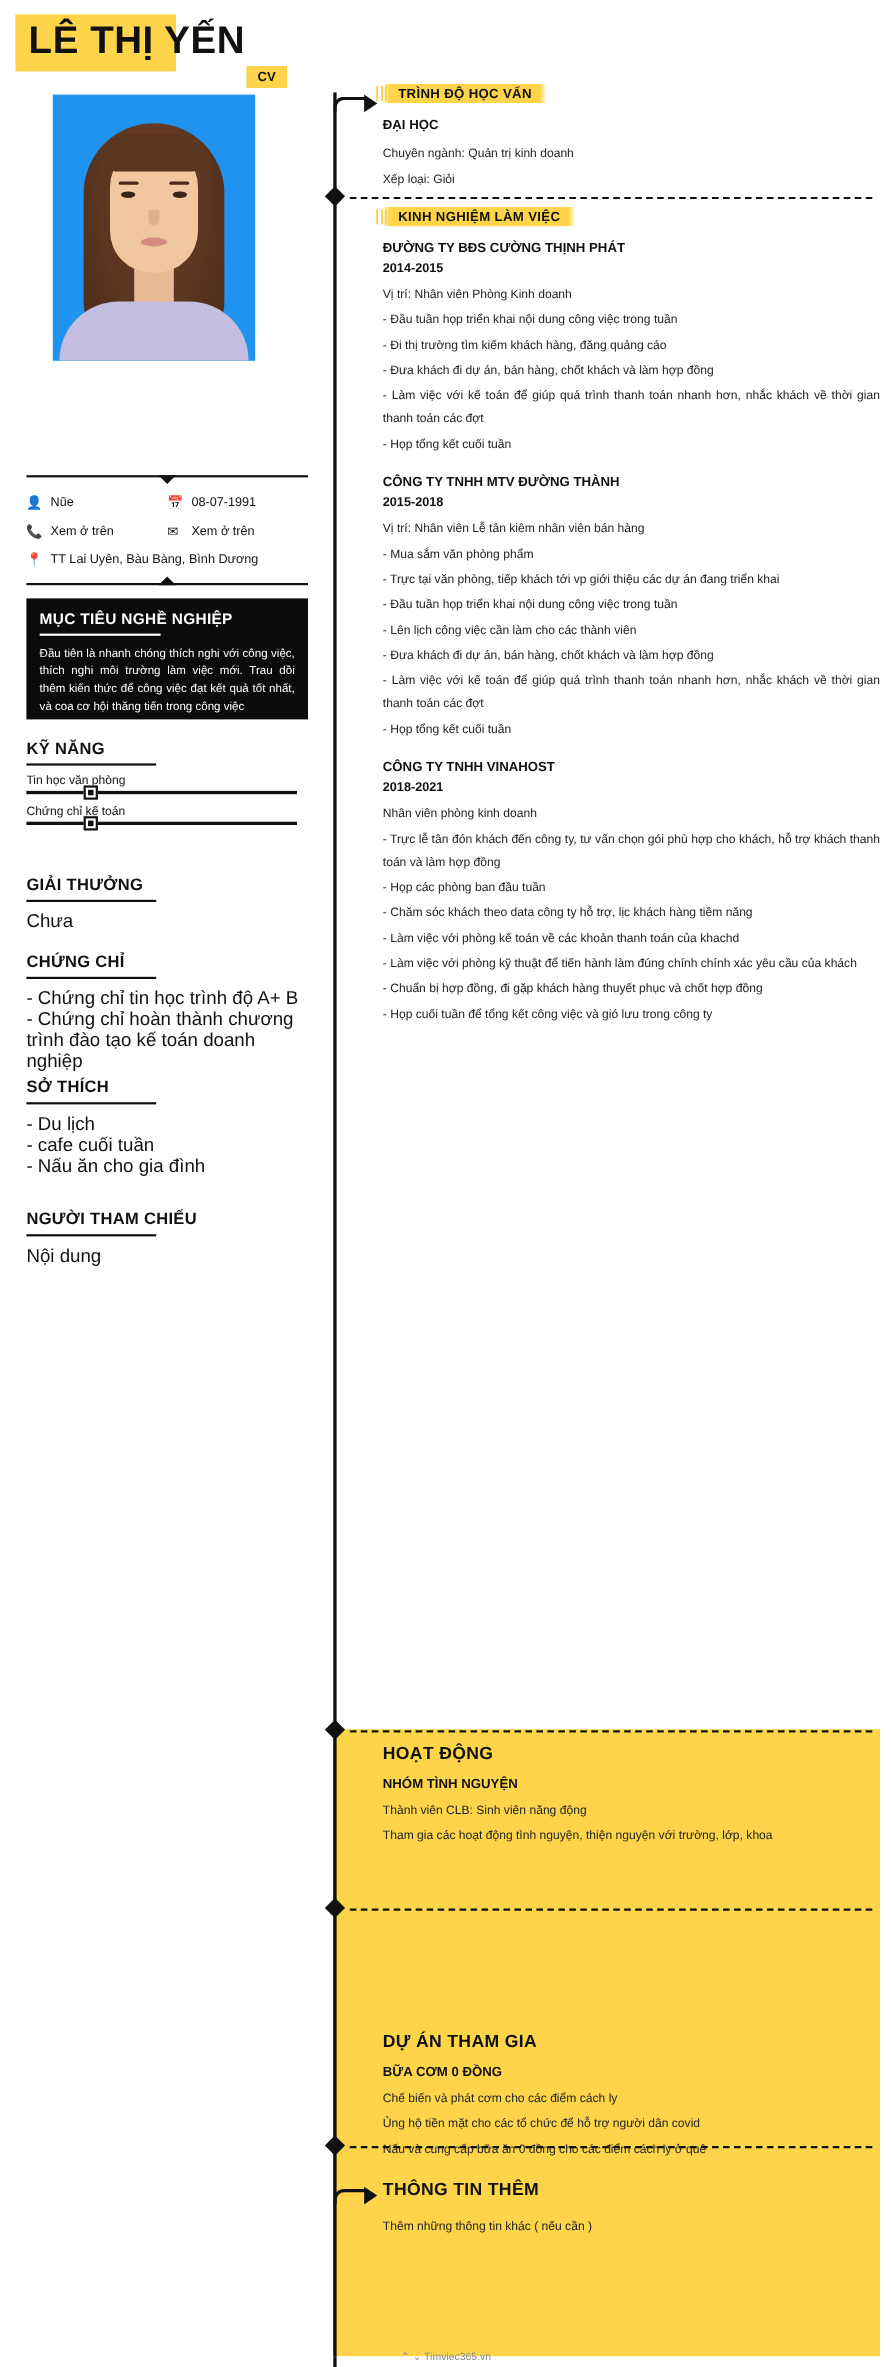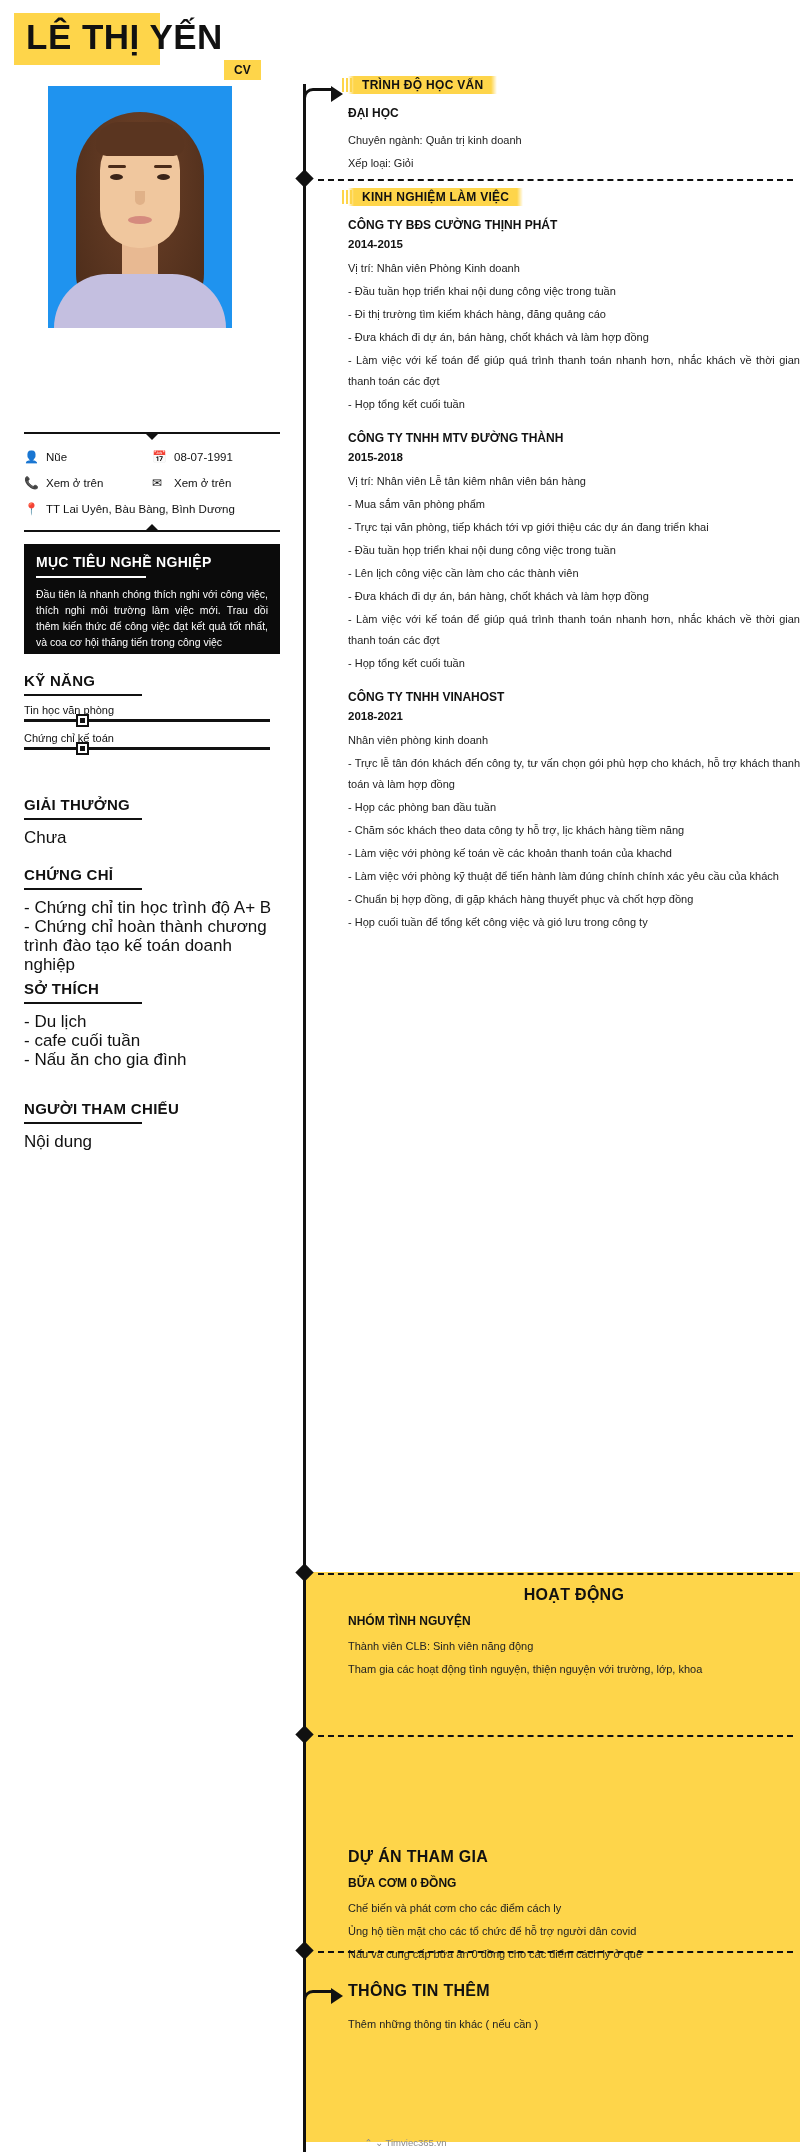--- a/index.html
+++ b/index.html
@@ -287,21 +287,21 @@
 
   <div class="diamond" style="top:172px;"></div>
   <div class="dash" style="top:179px;"></div>
 
   <div class="rcol" style="top:186px;">
     <div style="padding-left:18px;">
       <span class="hl-title">KINH NGHIỆM LÀM VIỆC</span>
     </div>
 
     <div style="margin-left:18px;">
-      <div class="sub">CÔNG TY BĐS CƯỜNG THỊNH PHÁT</div>
+      <div class="sub">ĐƯỜNG TY BĐS CƯỜNG THỊNH PHÁT</div>
       <div class="date" style="margin-top:6px;">2014-2015</div>
       <div class="body-t" style="margin-top:8px;">
         <div>Vị trí: Nhân viên Phòng Kinh doanh</div>
         <div>- Đầu tuần họp triển khai nội dung công việc trong tuần</div>
         <div>- Đi thị trường tìm kiếm khách hàng, đăng quảng cáo</div>
         <div>- Đưa khách đi dự án, bán hàng, chốt khách và làm hợp đồng</div>
         <div>- Làm việc với kế toán để giúp quá trình thanh toán nhanh hơn, nhắc khách về thời gian thanh toán các đợt</div>
         <div>- Họp tổng kết cuối tuần</div>
       </div>
     </div>
@@ -338,21 +338,21 @@
   </div>
 
   <div class="yblock" style="top:1572px; height:570px;"></div>
 
   <div style="position:absolute; left:303px; top:1572px; width:3px; height:570px; background:#111;"></div>
 
   <div class="diamond" style="top:1566px;"></div>
   <div class="dash" style="top:1573px;"></div>
 
   <div class="rcol" style="top:1586px;">
-    <div class="plain-title" style="margin-left:18px;text-align:center;">HOẠT ĐỘNG</div>
+    <div class="plain-title" style="margin-left:18px;">HOẠT ĐỘNG</div>
     <div class="sub" style="margin-left:18px;">NHÓM TÌNH NGUYỆN</div>
     <div class="body-t" style="margin-left:18px; margin-top:8px;">
       <div>Thành viên CLB: Sinh viên năng động</div>
       <div>Tham gia các hoạt động tình nguyện, thiện nguyện với trường, lớp, khoa</div>
     </div>
   </div>
 
   <div class="diamond" style="top:1728px;"></div>
   <div class="dash" style="top:1735px;"></div>
 

